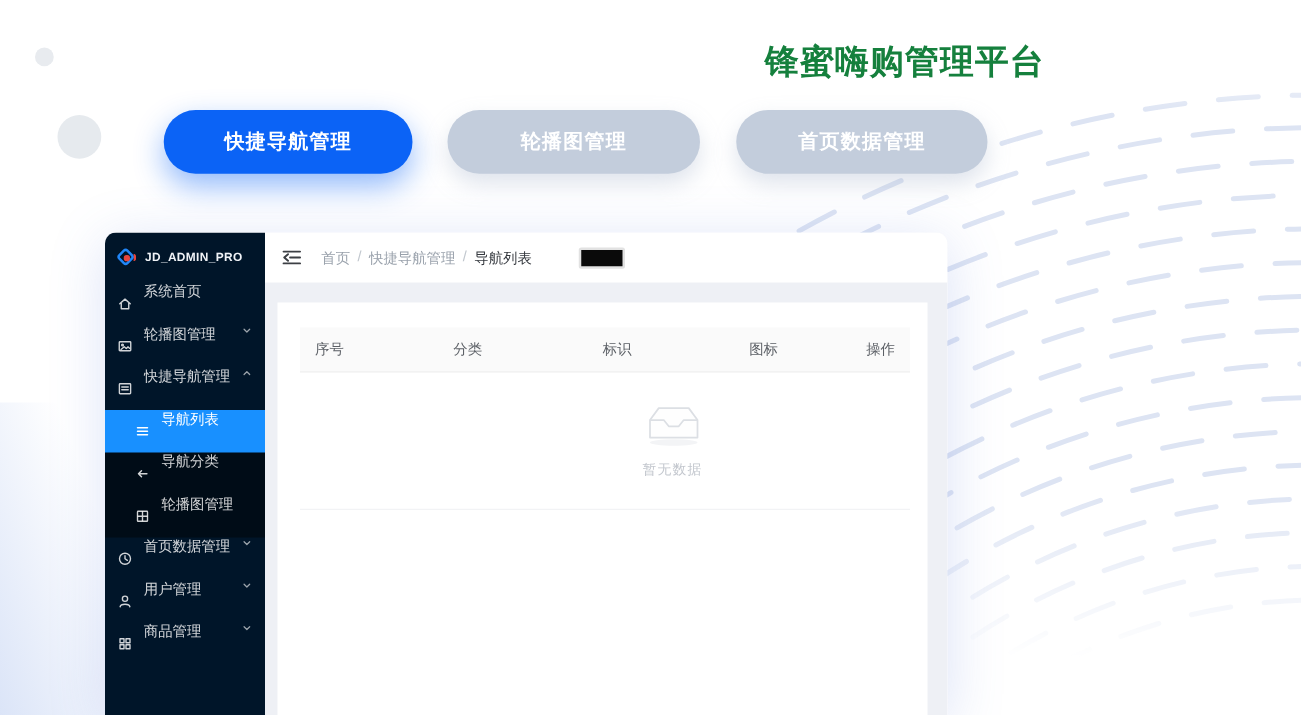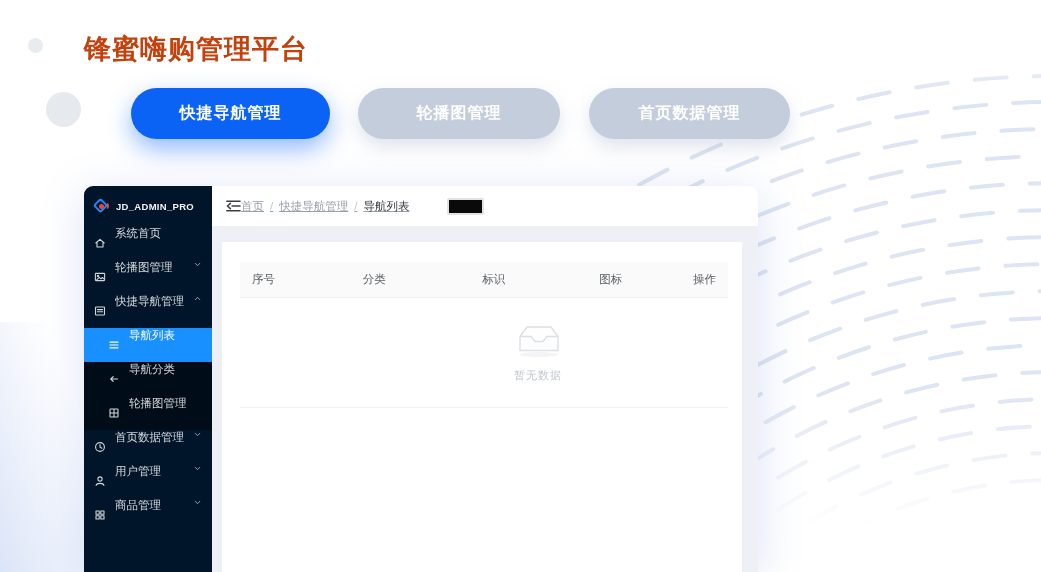--- a/index.html
+++ b/index.html
@@ -10,22 +10,22 @@
   .decor-circle { position:absolute; border-radius:50%; background:#e8ebef; z-index:1; }
   .decor-circle.c1 { left:28px; top:38px; width:15px; height:15px; }
   .decor-circle.c2 { left:46px; top:92px; width:35px; height:35px; background:#e6eaee; }
   .decor-dashes { position:absolute; left:0; top:0; width:1041px; height:572px; z-index:1;
     -webkit-mask-image:linear-gradient(to bottom,transparent 5%,#000 16%,#000 68%,transparent 92%);
     mask-image:linear-gradient(to bottom,transparent 5%,#000 16%,#000 68%,transparent 92%); }
   .decor-gradient-bl { position:absolute; left:0; bottom:0; width:120px; height:250px; z-index:0;
     background:linear-gradient(70deg, rgba(197,212,243,0.62), rgba(255,255,255,0) 65%); }
 
   
-  .page-title { position:absolute; top:31px; left:84px; width:752px; text-align:left;
-    font-size:27px; font-weight:bold; color:#c2410c; letter-spacing:1px; z-index:4; }
+  .page-title { position:absolute; top:31px; left:84px; width:752px; text-align:right;
+    font-size:27px; font-weight:bold; color:#15803d; letter-spacing:1px; z-index:4; }
   .tab-btn { position:absolute; top:88px; height:51px; border:none; border-radius:26px;
     color:#fff; font-size:16px; font-weight:bold; cursor:pointer; z-index:4;
     font-family:inherit; letter-spacing:1px; }
   .tab-btn.active { background:#0b63f6; box-shadow:0 10px 24px rgba(11,99,246,.45); }
   .tab-btn.inactive { background:#c3cddc; box-shadow:0 8px 18px rgba(160,175,200,.35); }
   .tab1 { left:131px; width:199px; }
   .tab2 { left:358px; width:202px; }
   .tab3 { left:589px; width:201px; }
 
   
@@ -50,21 +50,21 @@
   .menu-item .mi-label { flex:1; overflow:hidden; }
   .menu-item .chev { margin-left:4px; opacity:.75; display:flex; }
   .submenu { background:#000c17; }
   .submenu .menu-item { padding-left:24px; }
   .menu-item.active { background:#1890ff; color:#fff; }
 
   
   .content { flex:1; display:flex; flex-direction:column; background:#eef0f5; min-width:0; }
   .topbar { height:40px; background:#fff; display:flex; align-items:center; padding:0 12px; flex-shrink:0; }
   .fold-btn { display:flex; align-items:center; cursor:pointer; color:#3c3f44; }
-  .breadcrumb { font-size:11.5px; color:#9aa2ac; display:flex; gap:6px; align-items:center;text-decoration:underline; }
+  .breadcrumb { margin-left:16px; font-size:11.5px; color:#9aa2ac; display:flex; gap:6px; align-items:center; }
   .crumb-sep { color:#c0c6cd; }
   .crumb-current { color:#34383e; font-weight:500; }
   .blackbox { width:37px; height:17px; background:#0a0a0a; border:2px solid #e2e2e2;
     border-radius:2px; margin-left:38px; cursor:pointer; }
 
   .body-area { flex:1; padding:16px 16px 0 10px; display:flex; }
   .card { background:#fff; flex:1; padding:20px 14px 0 18px; }
   .table-head { display:flex; height:36px; background:#fafafa; align-items:center;
     font-size:11.5px; color:#5c6066; border-bottom:1px solid #f0f0f0; }
   .th { padding:0 12px; }

